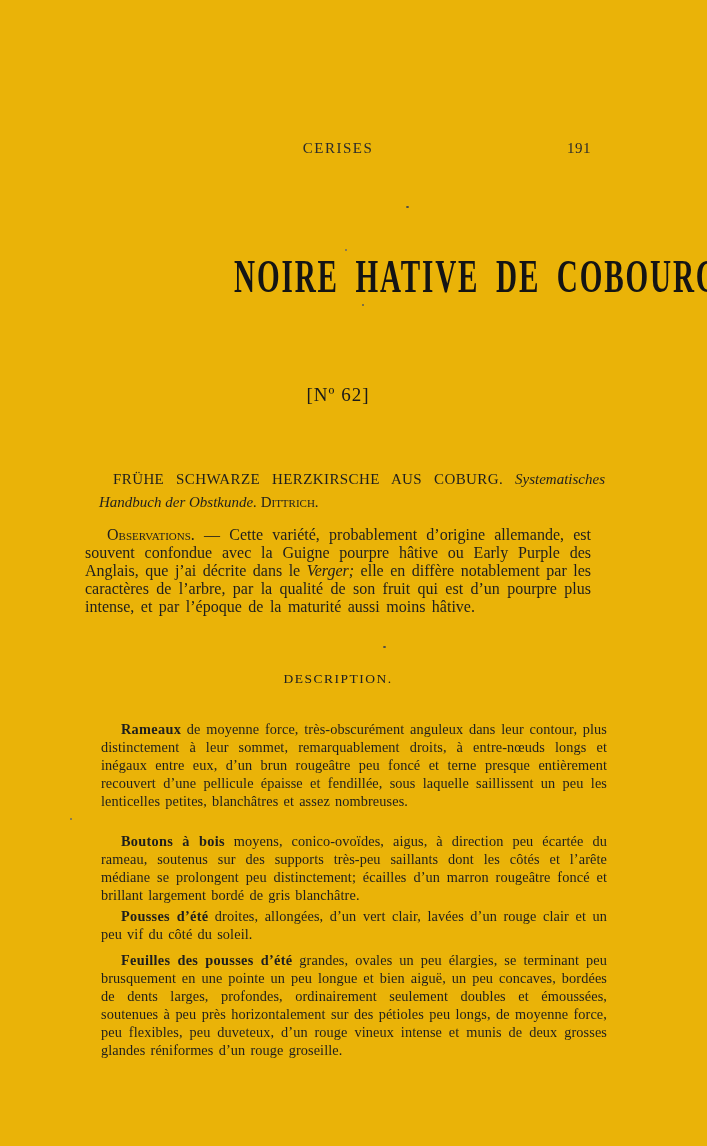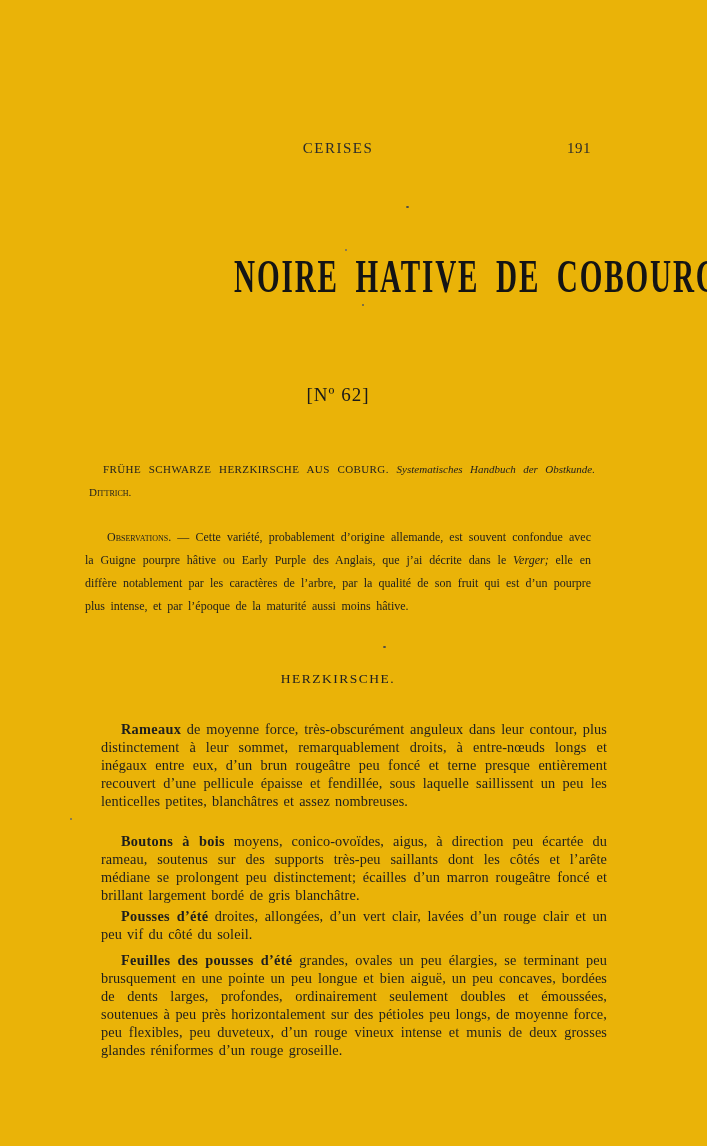--- a/index.html
+++ b/index.html
@@ -69,34 +69,34 @@
   .catalog-number {
     top: 384px;
     text-align: center;
     font-size: 19px;
     letter-spacing: 1px;
     color: #1a1a1a;
   }
 
   .synonym {
     top: 454px;
-    margin: 4px;
-    font-size: 11px;
+    margin: 14px;
+    font-size: 15px;
     line-height: 23px;
     text-align: justify;
     text-indent: 14px;
   }
   .synonym .syn-name { letter-spacing: 0.4px; }
   .sc { font-variant: small-caps; }
 
   .observations {
     top: 526px;
     margin: 0;
-    font-size: 12px;
-    line-height: 23px;
+    font-size: 16px;
+    line-height: 18px;
     text-align: justify;
     text-indent: 22px;
     word-spacing: 2.5px;
   }
 
   .desc-heading {
     top: 671px;
     text-align: center;
     font-size: 13.5px;
     letter-spacing: 1.5px;
@@ -150,21 +150,21 @@
 
   <h1 class="block title"><span class="title-inner">NOIRE HATIVE DE COBOURG</span></h1>
 
 
   <div class="block catalog-number">[Nº 62]</div>
 
   <p class="block synonym"><span class="syn-name">FRÜHE SCHWARZE HERZKIRSCHE AUS COBURG. </span><i>Systematisches Handbuch der Obstkunde. </i><span class="sc">Dittrich.</span></p>
 
   <p class="block observations"><span class="sc">Observations.</span><span> — Cette variété, probablement d’origine allemande, est souvent confondue avec la Guigne pourpre hâtive ou Early Purple des Anglais, que j’ai décrite dans le </span><i>Verger;</i><span> elle en diffère notablement par les caractères de l’arbre, par la qualité de son fruit qui est d’un pourpre plus intense, et par l’époque de la maturité aussi moins hâtive.</span></p>
 
-  <div class="block desc-heading">HERZKIRSCHE.</div>
+  <div class="block desc-heading">DESCRIPTION.</div>
 
   <p class="block desc-para p-rameaux"><b>Rameaux</b><span> de moyenne force, très-obscurément anguleux dans leur contour, plus distinctement à leur sommet, remarquablement droits, à entre-nœuds longs et inégaux entre eux, d’un brun rougeâtre peu foncé et terne presque entièrement recouvert d’une pellicule épaisse et fendillée, sous laquelle saillissent un peu les lenticelles petites, blanchâtres et assez nombreuses.</span></p>
 
   <p class="block desc-para p-pousses"><b>Pousses d’été</b><span> droites, allongées, d’un vert clair, lavées d’un rouge clair et un peu vif du côté du soleil.</span></p>
 
   <p class="block desc-para p-boutons"><b>Boutons à bois</b><span> moyens, conico-ovoïdes, aigus, à direction peu écartée du rameau, soutenus sur des supports très-peu saillants dont les côtés et l’arête médiane se prolongent peu distinctement; écailles d’un marron rougeâtre foncé et brillant largement bordé de gris blanchâtre.</span></p>
 
   <p class="block desc-para p-feuilles"><b>Feuilles des pousses d’été</b><span> grandes, ovales un peu élargies, se terminant peu brusquement en une pointe un peu longue et bien aiguë, un peu concaves, bordées de dents larges, profondes, ordinairement seulement doubles et émoussées, soutenues à peu près horizontalement sur des pétioles peu longs, de moyenne force, peu flexibles, peu duveteux, d’un rouge vineux intense et munis de deux grosses glandes réniformes d’un rouge groseille.</span></p>
 
 </div>

